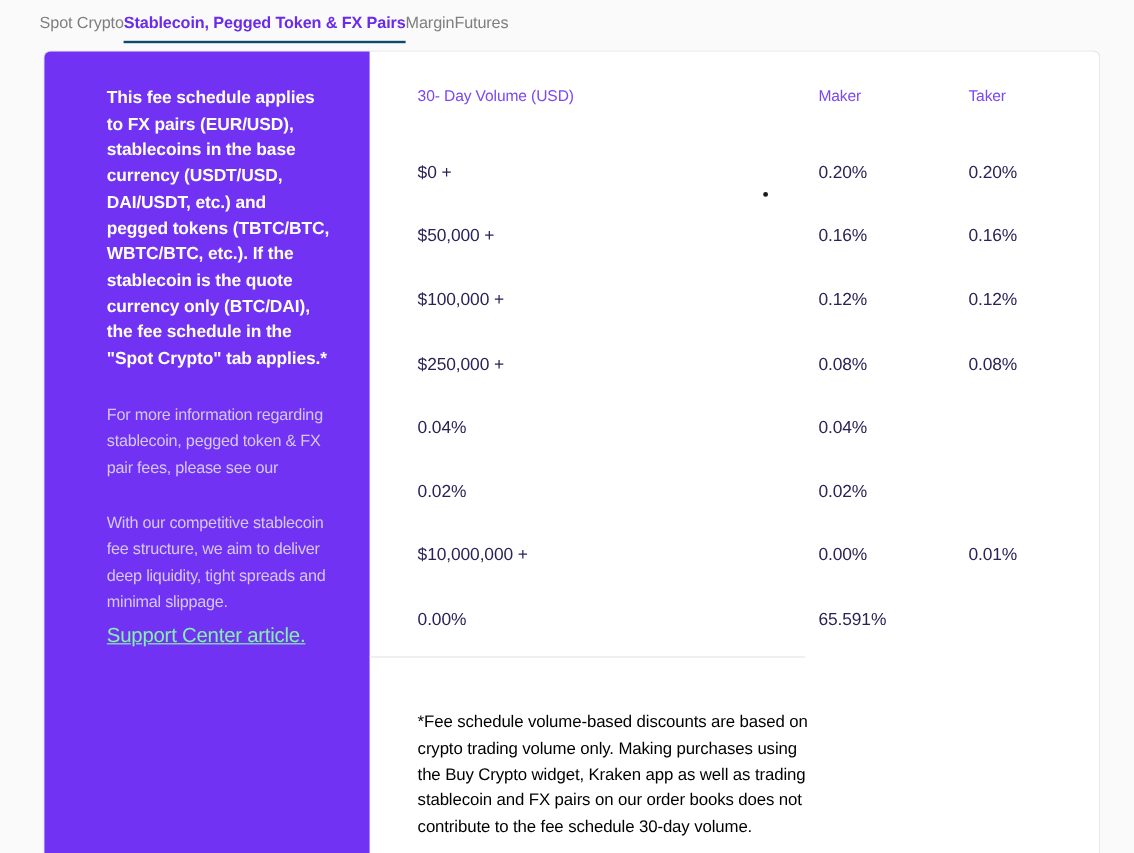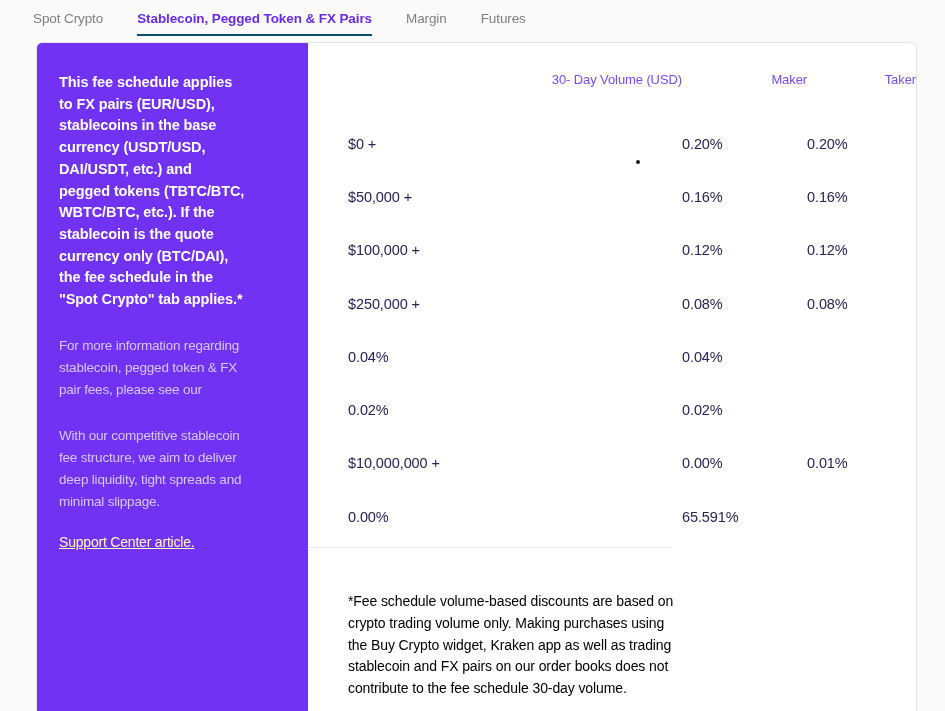--- a/index.html
+++ b/index.html
@@ -6,21 +6,21 @@
   html,body { width:945px; height:711px; overflow:hidden; }
   body {
     position:relative;
     background:#fafafa;
     font-family:"Liberation Sans","DejaVu Sans",sans-serif;
     color:#2a2357;
   }
 
   
   .tabbar {
-    display:flex; gap:34px;
+    display:flex; 
     padding:11px 0 0 33px;
     align-items:flex-start;
     height:42px;
   }
   .tab {
     font-size:13.5px; color:#7f7f7f;
     padding-bottom:8px;
     letter-spacing:-0.1px;
     cursor:pointer;
     white-space:nowrap;
@@ -38,60 +38,59 @@
     border:1px solid #e4e4e7; border-bottom:none;
     border-radius:6px 6px 0 0;
     display:flex;
   }
 
   
   .sidebar {
     width:271px; flex-shrink:0;
     background:#7132f3;
     border-radius:5px 0 0 0;
-    padding:29px 18px 20px 22px;
+    padding:29px 18px 20px 52px;
   }
   .sidebar-intro {
     color:#ffffff; font-weight:700;
     font-size:14.5px; line-height:21.7px;
     letter-spacing:-0.1px;
     white-space:pre-line;
   }
   .sidebar-para {
     color:#d5c7f8;
     font-size:13.5px; line-height:22px;
     letter-spacing:-0.2px;
     white-space:pre-line;
     margin-top:24px;
   }
   .sidebar-link {
     display:inline-block;
-    color:#fef9c3;
-    font-size:14px; line-height:22px;
+    color:#86efac;
+    font-size:17px; line-height:22px;
     letter-spacing:-0.2px;
     text-decoration:underline;
-    margin-top:18px;
+    margin-top:6px;
     cursor:pointer;
   }
 
   
   .content {
     flex:1; position:relative;
     padding:28px 0 0 40px;
   }
   .fee-header, .fee-row {
     display:grid;
     grid-template-columns:334px 125px 1fr;
     align-items:center;
   }
   .fee-header {
     font-size:13px; color:#7a49f2;
     letter-spacing:-0.1px;
     height:16px;
-    text-align:right;
   }
   .fee-rows { margin-top:30px; }
   .fee-row {
     height:53.3px;
     font-size:14.5px; color:#2a2357;
     letter-spacing:-0.1px;
   }
   .divider {
     height:1px; width:363px;
     background:#e7e7e7;

